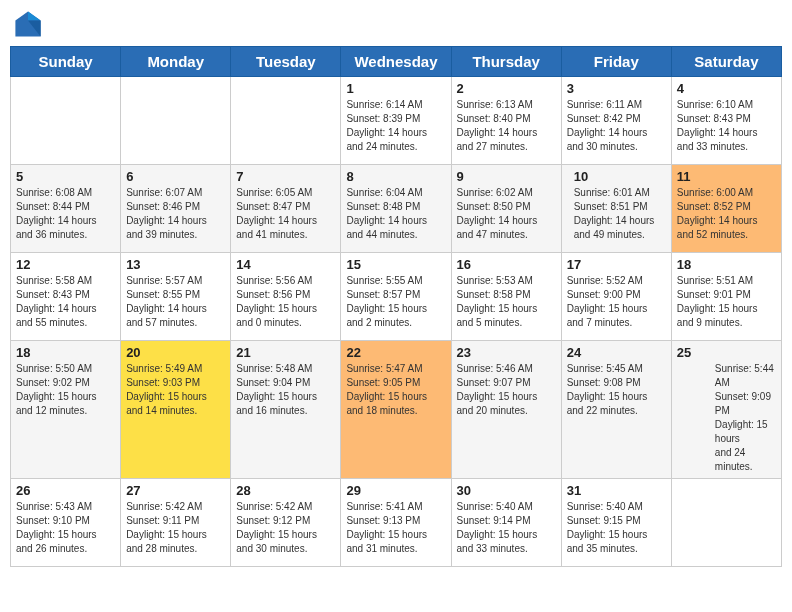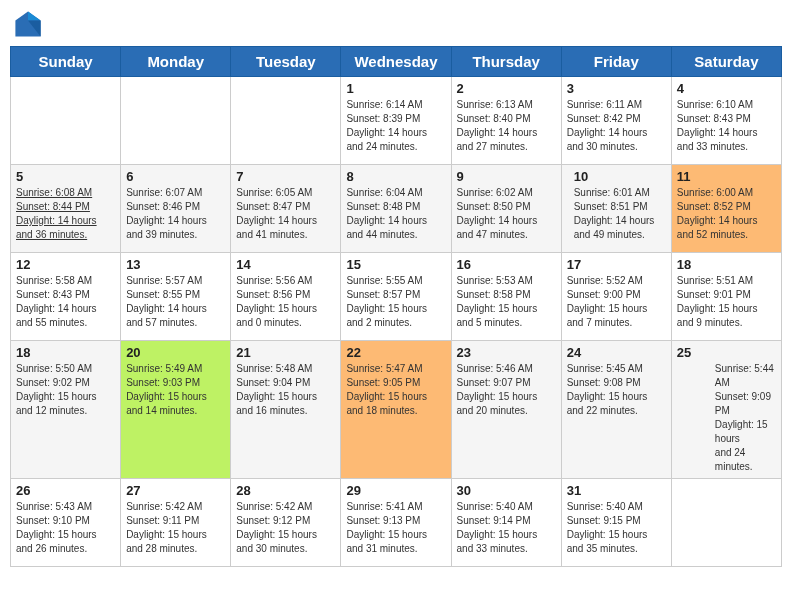--- a/index.html
+++ b/index.html
@@ -156,21 +156,21 @@
           <div class="day-number">4</div>
           <div class="day-info" style="white-space: pre-line;">Sunrise: 6:10 AM
 Sunset: 8:43 PM
 Daylight: 14 hours
 and 33 minutes.</div>
         </td>
       </tr>
       <tr>
         <td style="background: rgb(245, 245, 245);">
           <div class="day-number">5</div>
-          <div class="day-info" style="white-space: pre-line; text-decoration: underline;">Sunrise: 6:08 AM
+          <div class="day-info" style="white-space: pre-line;">Sunrise: 6:08 AM
 Sunset: 8:44 PM
 Daylight: 14 hours
 and 36 minutes.</div>
         </td>
         <td style="background: rgb(245, 245, 245);">
           <div class="day-number">6</div>
           <div class="day-info" style="white-space: pre-line;">Sunrise: 6:07 AM
 Sunset: 8:46 PM
 Daylight: 14 hours
 and 39 minutes.</div>
@@ -263,21 +263,21 @@
         </td>
       </tr>
       <tr>
         <td style="background: rgb(245, 245, 245);">
           <div class="day-number">18</div>
           <div class="day-info" style="white-space: pre-line;">Sunrise: 5:50 AM
 Sunset: 9:02 PM
 Daylight: 15 hours
 and 12 minutes.</div>
         </td>
-        <td style="background: #bef264;">
+        <td style="background: #fde047;">
           <div class="day-number">20</div>
           <div class="day-info" style="white-space: pre-line;">Sunrise: 5:49 AM
 Sunset: 9:03 PM
 Daylight: 15 hours
 and 14 minutes.</div>
         </td>
         <td style="background: rgb(245, 245, 245);">
           <div class="day-number">21</div>
           <div class="day-info" style="white-space: pre-line;">Sunrise: 5:48 AM
 Sunset: 9:04 PM

